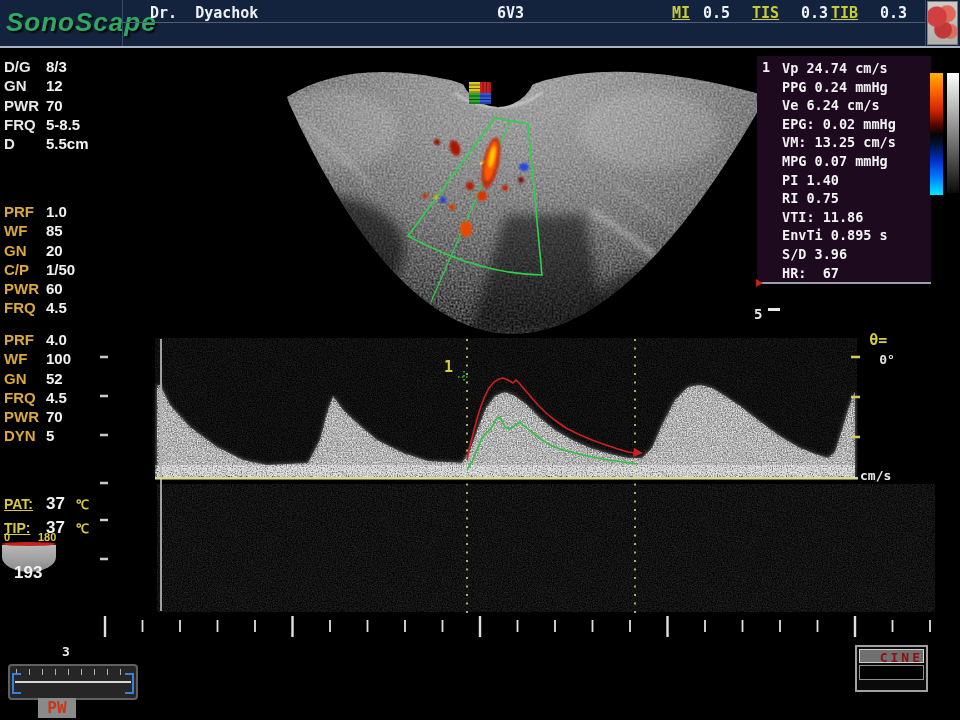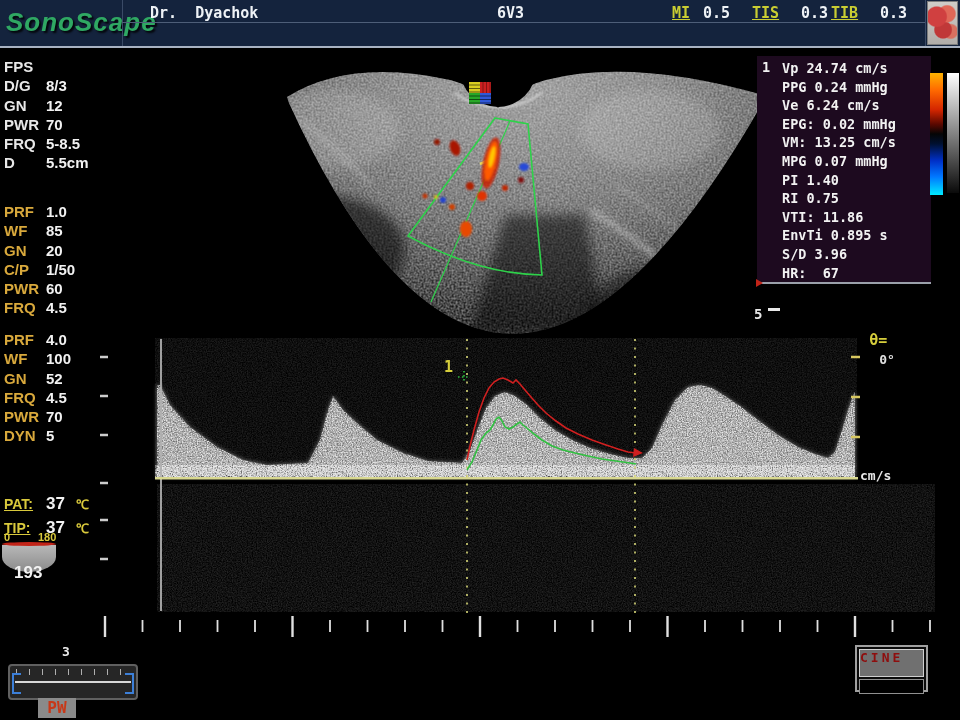--- a/index.html
+++ b/index.html
@@ -58,22 +58,22 @@
   .sb-ticks{position:absolute;left:6px;right:6px;top:3px;height:6px;
             background:repeating-linear-gradient(90deg,#b0b0b0 0 1px,rgba(0,0,0,0) 1px 13px);}
   .sb-line{position:absolute;left:5px;right:5px;top:15px;height:2px;background:#d8d8d8;}
   .sb-br{position:absolute;top:7px;width:7px;height:17px;border:2px solid #3c7fd8;}
   .sb-br.l{left:2px;border-right:none;}
   .sb-br.r{right:2px;border-left:none;}
   .pw{position:absolute;left:38px;top:698px;width:38px;height:20px;background:#8a8a8a;z-index:5;
       color:#c83818;font:bold 16px "DejaVu Sans Mono",monospace;text-align:center;line-height:20px;}
   .cine{position:absolute;left:855px;top:645px;width:73px;height:47px;border:2px solid #a0a0a0;
         background:#0a0a0a;box-sizing:border-box;z-index:5;}
-  .cine-top{margin:2px;height:28px;background:#707070;border:1px solid #d0d0d0;box-sizing:border-box;
-            color:#8e0e0e;font:bold 13px "DejaVu Sans Mono",monospace;text-align:left;line-height:16px;letter-spacing:3px;}
+  .cine-top{margin:2px;height:14px;background:#707070;border:1px solid #d0d0d0;box-sizing:border-box;
+            color:#8e0e0e;font:bold 13px "DejaVu Sans Mono",monospace;text-align:right;line-height:16px;letter-spacing:3px;}
   .cine-bot{margin:2px;height:15px;background:#000;border:1px solid #909090;box-sizing:border-box;}
   svg#gfx{position:absolute;left:0;top:0;z-index:2;}
 </style>
 </head>
 <body>
 
 <svg id="gfx" width="960" height="720" viewBox="0 0 960 720">
   <defs>
     <radialGradient id="fg" cx="50%" cy="8%" r="92%">
       <stop offset="0" stop-color="#8e8e8e"></stop>
@@ -233,24 +233,20 @@
   <div class="tb-txt tb-ylw" style="left:752px;top:4px">TIS</div>
   <div class="tb-txt" style="left:801px;top:4px">0.3</div>
   <div class="tb-txt tb-ylw" style="left:831px;top:4px">TIB</div>
   <div class="tb-txt" style="left:880px;top:4px">0.3</div>
   <div class="tb-vline" style="left:925px"></div>
   <div class="thumb"></div>
 </div>
 
 <div class="pblock" style="top:57px">
   <div class="prow">
-      <span class="pl">FPS</span>
-      <span class="pv"></span>
-    </div>
-  <div class="prow">
       <span class="pl">D/G</span>
       <span class="pv">8/3</span>
     </div>
   <div class="prow">
       <span class="pl">GN</span>
       <span class="pv">12</span>
     </div>
   <div class="prow">
       <span class="pl">PWR</span>
       <span class="pv">70</span>

